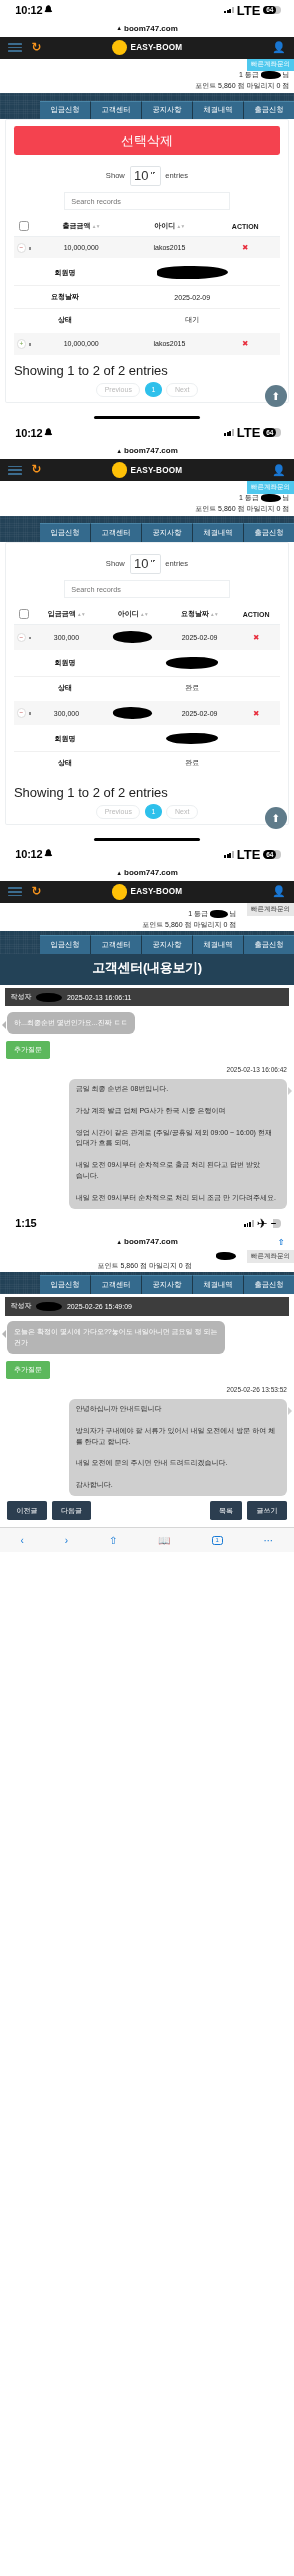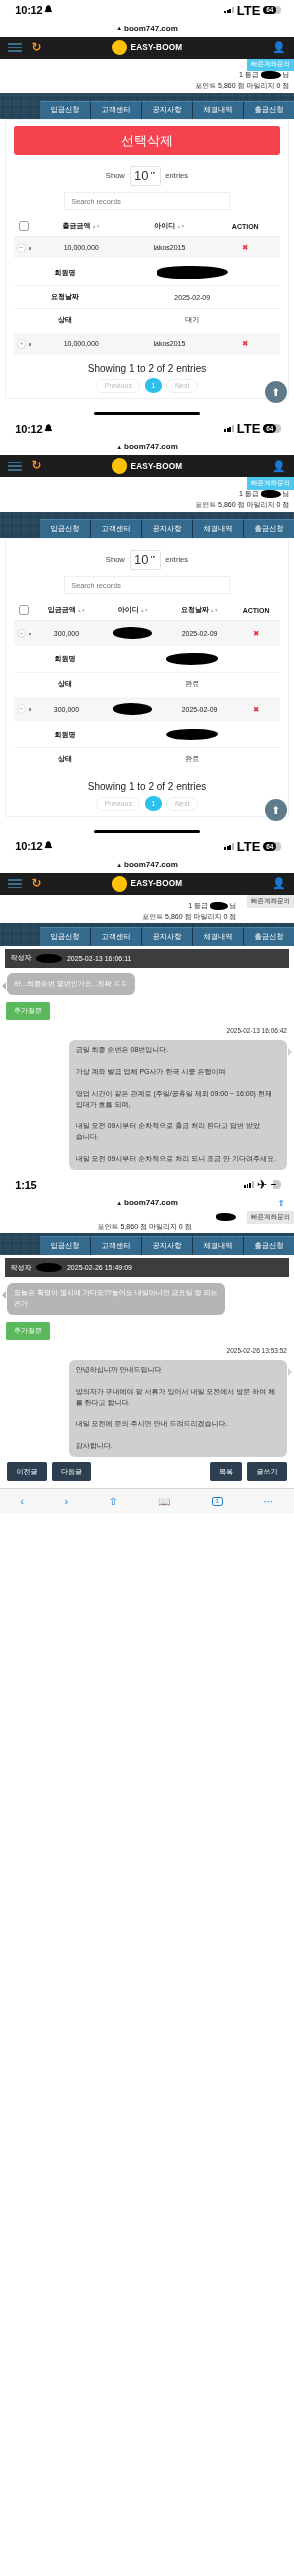--- a/index.html
+++ b/index.html
@@ -137,21 +137,21 @@
   }
   .expander.plus { color:#7aa84f; }
   .minidot { width:2.4px;height:2.4px;background:#888;display:inline-block;margin-left:2.4px;vertical-align:middle;}
   .xmark { color:#e8303f; font-weight:bold; font-size:7.6px; }
   .detailtbl { width:100%; border-collapse:collapse; margin:1.2px 0 2.4px; }
   .detailtbl td {
     font-size:7px; padding:4.7px 2.4px; border-bottom:0.6px solid #f0f0f0; text-align:left; background:#fff;
   }
   .detailtbl td.k { font-weight:bold; width:34%; padding-left:13px; color:#111; }
   .detailtbl tr:last-child td { border-bottom:none; }
-  .infoline { text-align:center; font-size:10px; color:#222; margin:8.2px 0 4.7px; }
+  .infoline { text-align:left; font-size:13px; color:#222; margin:8.2px 0 4.7px; }
   .pager { display:flex; justify-content:center; gap:4.1px; align-items:center; }
   .pg {
     border:0.6px solid #eceff1; border-radius:8.2px; padding:2.4px 7.6px; font-size:7px; color:#b9b9b9;
   }
   .pg.cur { background:#2ec0eb; color:#fff; border-color:#2ec0eb; border-radius:50%; padding:2.9px 5.9px; }
   .scrolltop {
     position:absolute; right:8.2px; width:22px; height:22px; border-radius:50%;
     background:#5f7b8a; color:#fff; display:flex; align-items:center; justify-content:center;
     font-size:10.6px;
   }
@@ -567,20 +567,21 @@
   <div class="navwrap" style="padding-top:4.7px">
     <div class="navtabs">
       <div class="navtab">입금신청</div>
       <div class="navtab">고객센터</div>
       <div class="navtab">공지사항</div>
       <div class="navtab">체결내역</div>
       <div class="navtab">출금신청</div>
     </div>
   </div>
 
+  <div class="pagetitle">고객센터(내용보기)</div>
 
   <div class="chatwrap">
     <div class="authorbar">
       <span>작성자</span>
       <span class="redact" style="width:26px;height:9.4px;border-radius:45% 55% 50% 50%"></span>
       <span>2025-02-13 16:06:11</span>
     </div>
 
     <div class="bubble-row">
       <div class="bubble left">하...최종순번 몇번인가요...진짜 ㄷㄷ</div>

